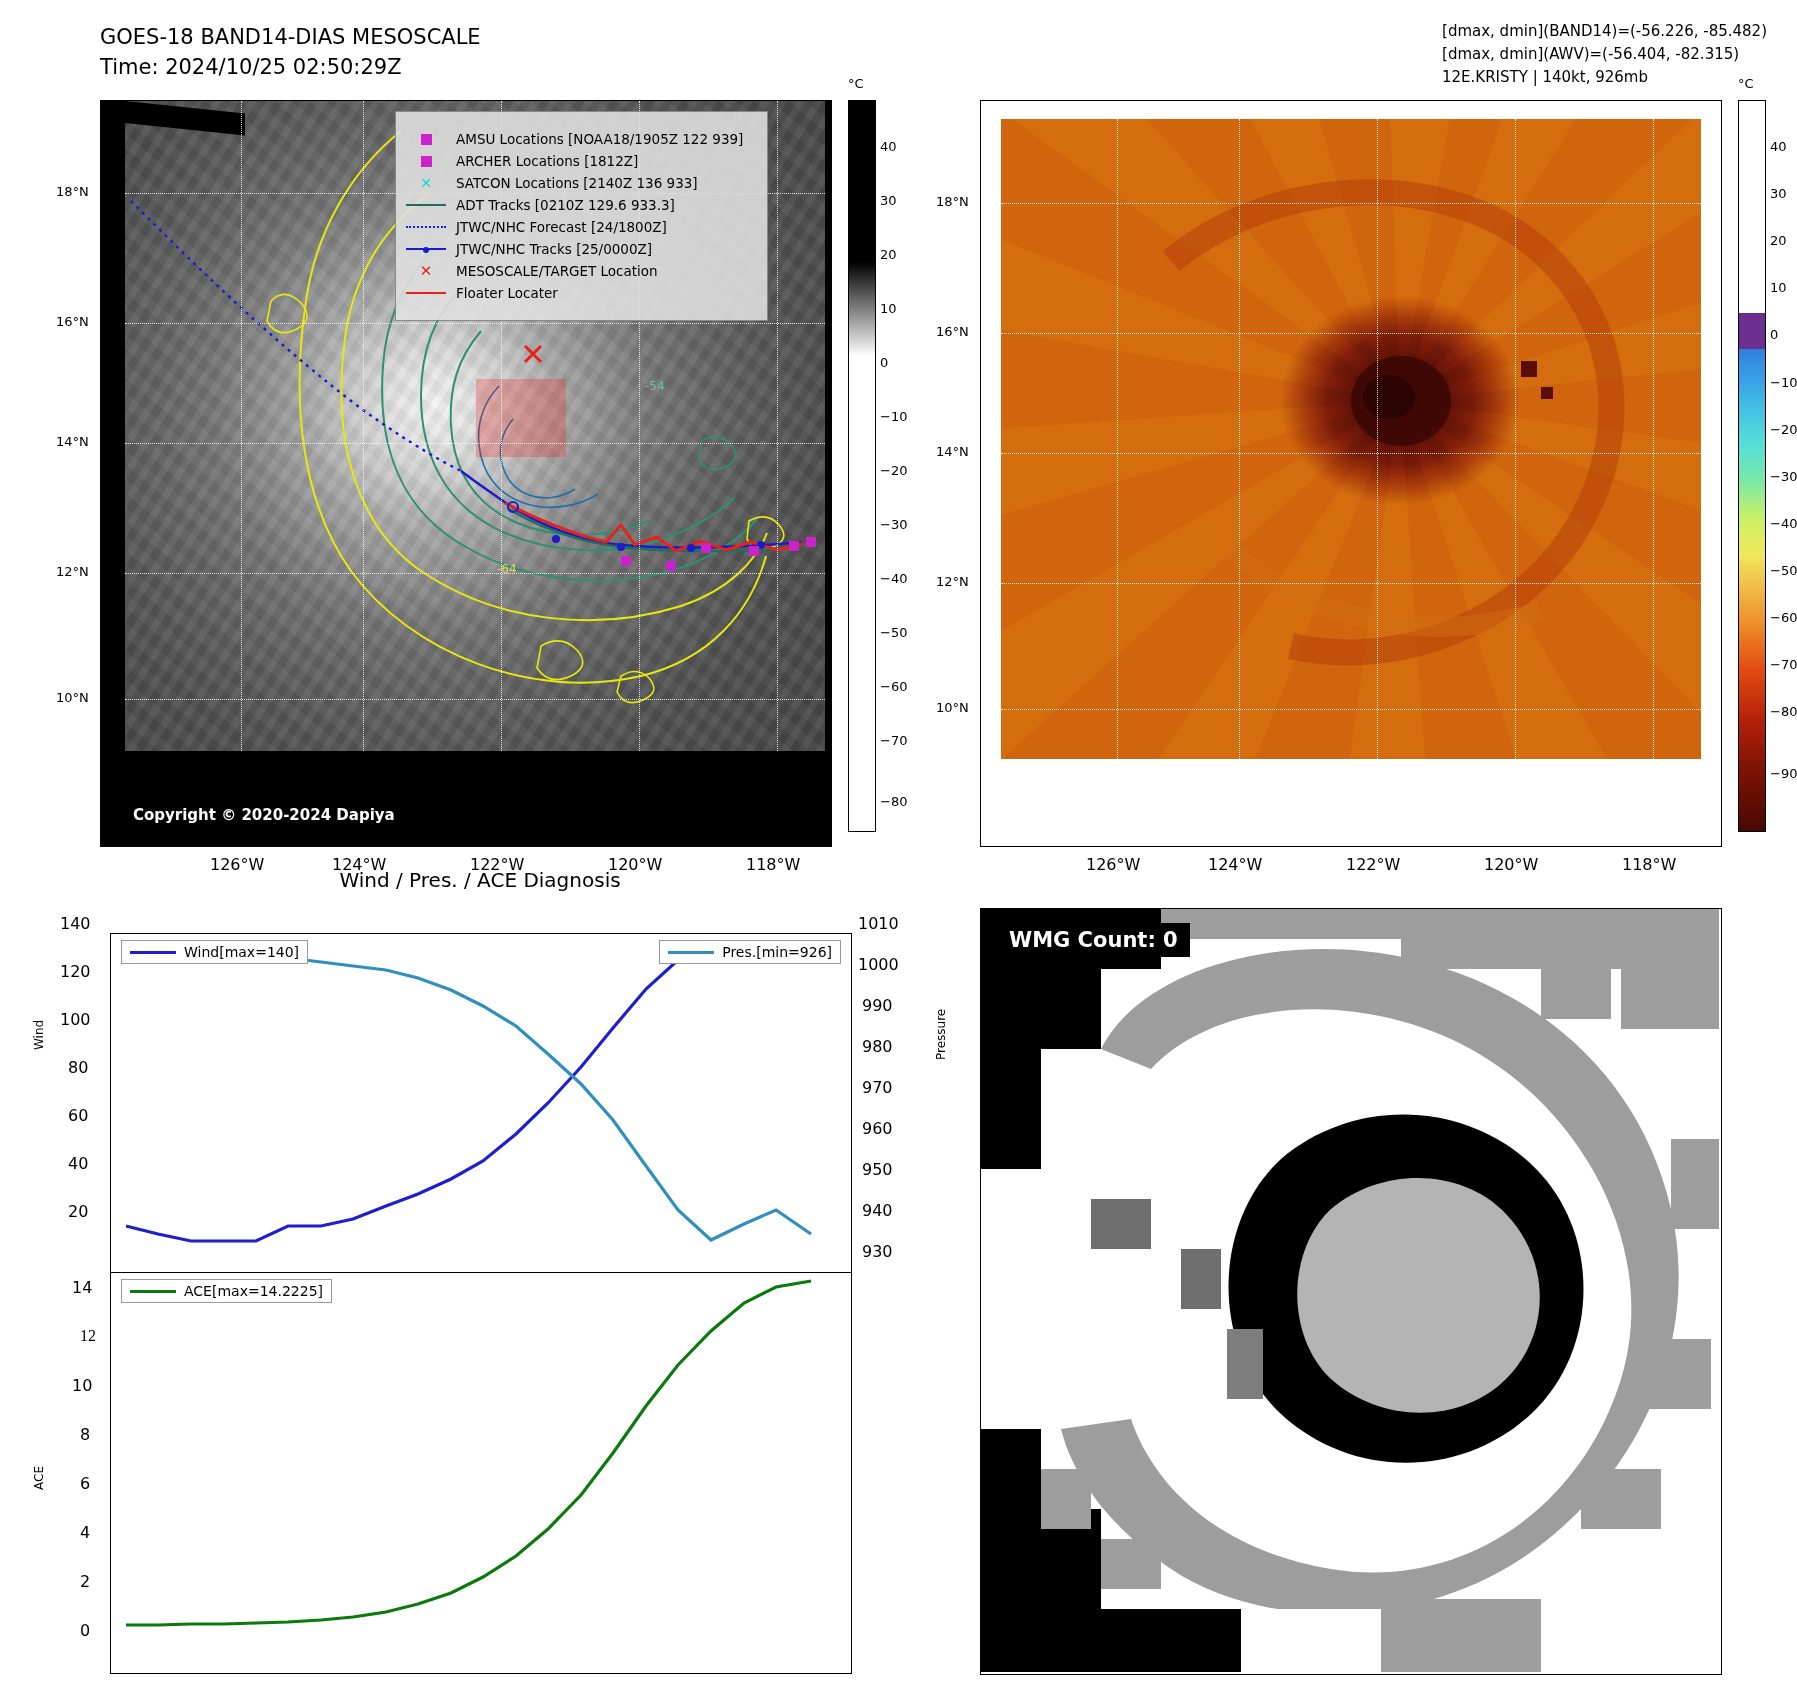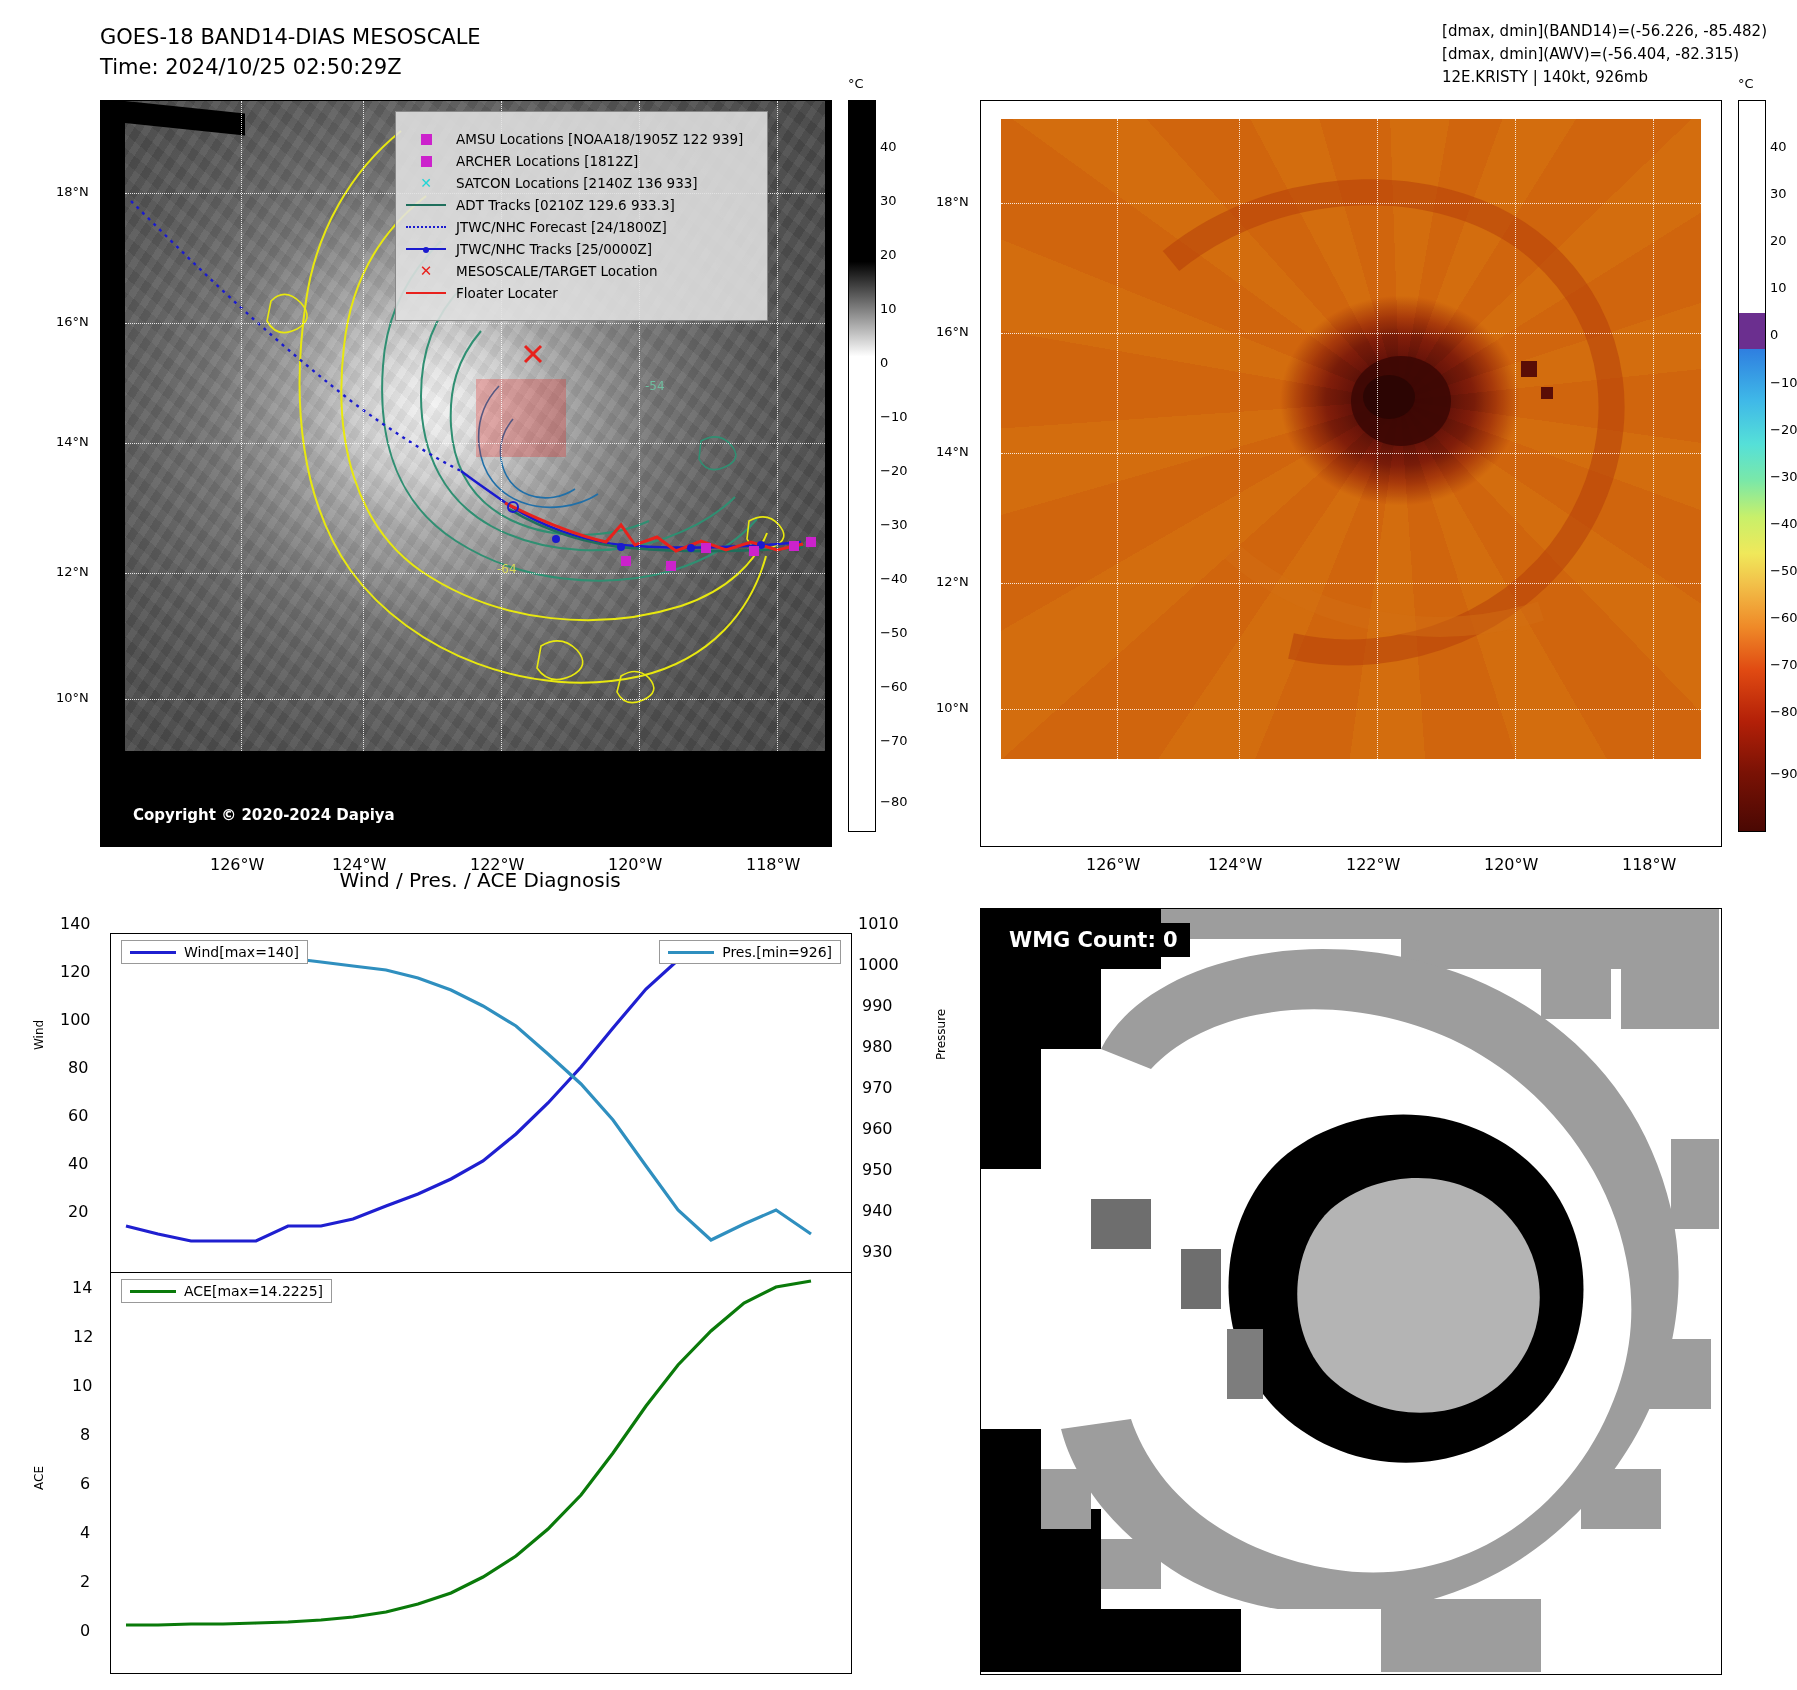--- a/index.html
+++ b/index.html
@@ -318,21 +318,21 @@
   <svg width="738" height="398">
     <polyline fill="none" stroke="#0a7a0a" stroke-width="3.2" points="15,352 47,352 80,351 112,351 145,350 177,349 210,347 242,344 275,339 307,331 340,320 372,304 405,283 437,256 470,222 502,180 535,133 567,92 600,58 633,30 665,14 700,8"></polyline>
   </svg>
   <div class="legbox" style="left:10px;top:6px;">
       <i class="lg-line gr"></i>
       <span>ACE[max=14.2225]</span>
     </div>
 </div>
 <div class="axlabel rot" style="left:32px;top:1490px;">ACE</div>
 <div class="tk" style="left:72px;top:1278px;">14</div>
-<div class="tk" style="left:73px;top:1327px;">12</div>
+<div class="tk" style="left:80px;top:1327px;font-family:Liberation Serif, serif;">12</div>
 <div class="tk" style="left:72px;top:1376px;">10</div>
 <div class="tk" style="left:80px;top:1425px;">8</div>
 <div class="tk" style="left:80px;top:1474px;">6</div>
 <div class="tk" style="left:80px;top:1523px;">4</div>
 <div class="tk" style="left:80px;top:1572px;">2</div>
 <div class="tk" style="left:80px;top:1621px;">0</div>
 
 <div id="wmg-plot">
   <div id="wmg-count">WMG Count: 0</div>
   <svg width="738" height="763">

